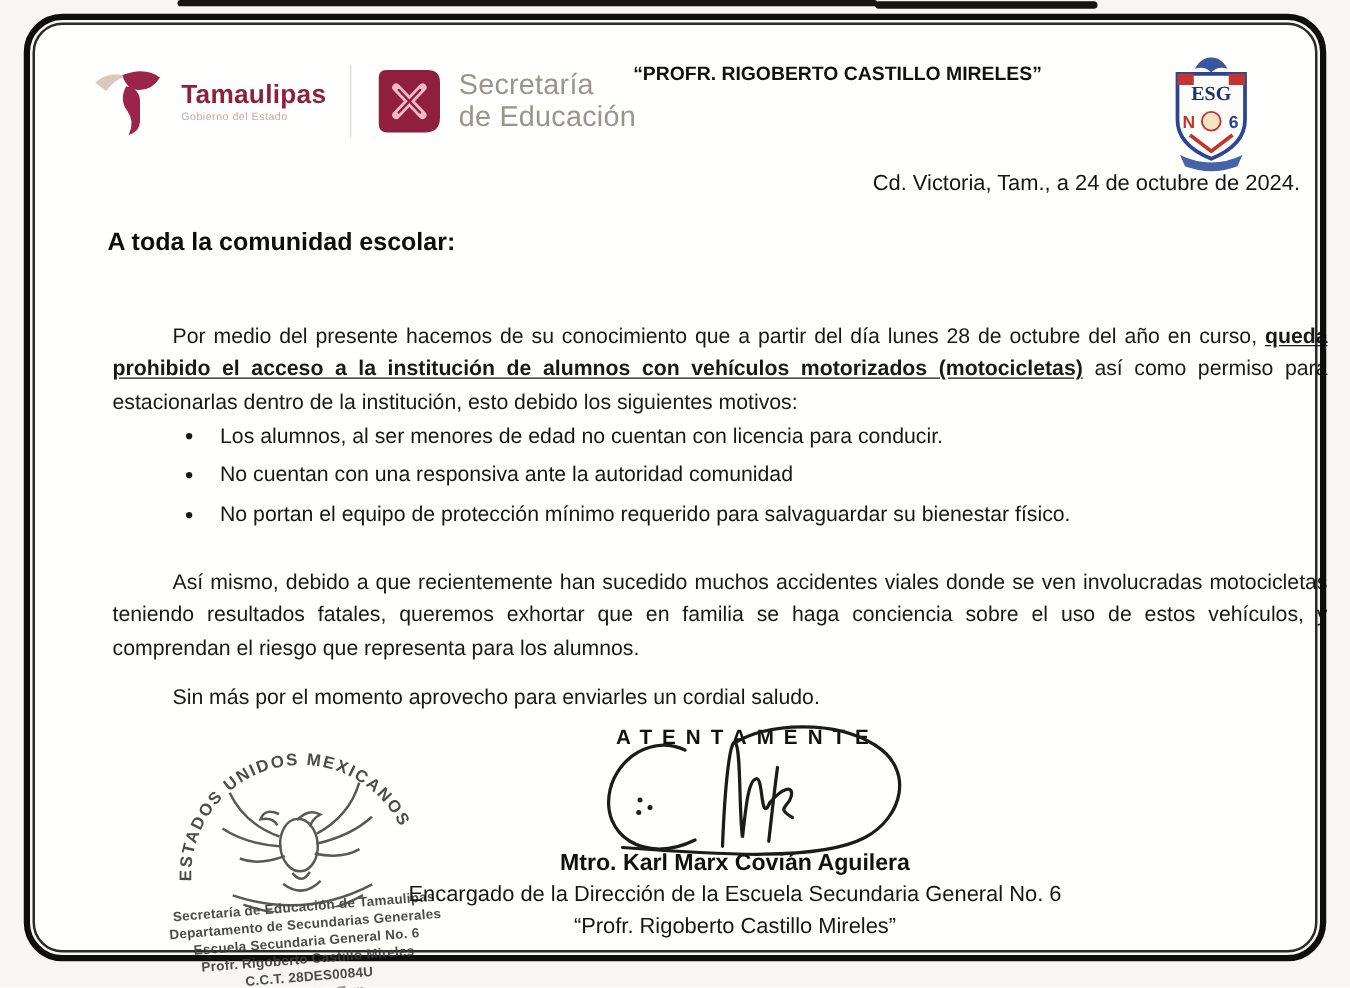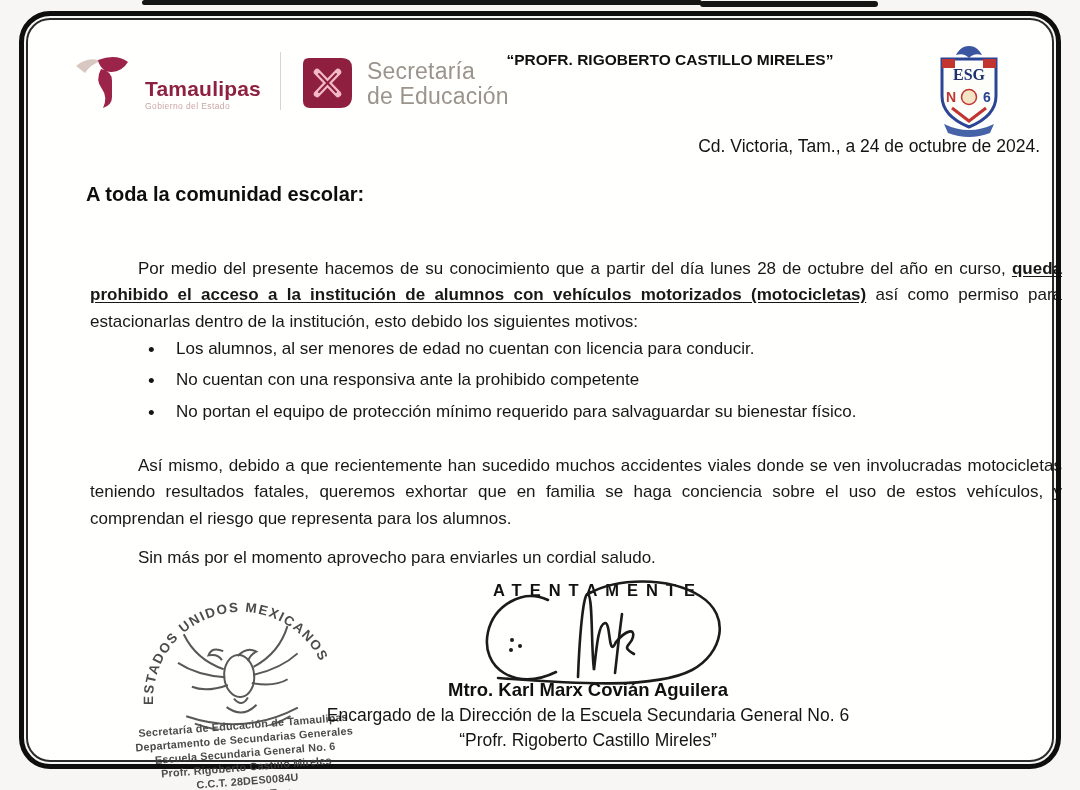--- a/index.html
+++ b/index.html
@@ -16,21 +16,21 @@
     background:#fffffe;border:2px solid #2a2a2a;border-radius:24px;
   }
   .paper::after{
     content:"";position:absolute;inset:-9px;border:5px solid #0e0e0e;border-radius:31px;pointer-events:none;
   }
   .top-streak{position:absolute;background:#151515;border-radius:3px;}
   .streak-a{left:142px;top:0;width:560px;height:5px;}
   .streak-b{left:700px;top:1px;width:178px;height:6px;}
 
   
-  .hdr-left{position:absolute;left:46px;top:32px;display:flex;align-items:flex-end;gap:13px;}
+  .hdr-left{position:absolute;left:46px;top:32px;display:flex;align-items:center;gap:13px;}
   .tam-text{display:flex;flex-direction:column;line-height:1;}
   .tam-title{font-size:21px;font-weight:bold;color:#8e2140;letter-spacing:.2px;}
   .tam-sub{font-size:8.5px;color:#c9a6a6;margin-top:3px;letter-spacing:.4px;}
   .hdr-divider{width:1px;height:58px;background:#d8d4d0;margin:0 6px;}
   .sec-text{font-size:23px;line-height:1.12;color:#9b948c;letter-spacing:.2px;}
   .hdr-center{
     position:absolute;left:432px;top:28px;width:420px;text-align:center;
     font-weight:bold;font-size:15.5px;line-height:1.5;color:#101010;
   }
   .crest{position:absolute;left:903px;top:24px;}
@@ -116,21 +116,21 @@
     </svg>
 
     <div class="date-line">Cd. Victoria, Tam., a 24 de octubre de 2024.</div>
 
     <div class="salutation">A toda la comunidad escolar:</div>
 
     <p class="para p1"><span>Por medio del presente hacemos de su conocimiento que a partir del día lunes 28 de octubre del año en curso, </span><span class="bold-underline">queda prohibido el acceso a la institución de alumnos con vehículos motorizados (motocicletas)</span><span> así como permiso para estacionarlas dentro de la institución, esto debido los siguientes motivos:</span></p>
 
     <ul class="bullets">
       <li>Los alumnos, al ser menores de edad no cuentan con licencia para conducir.</li>
-      <li>No cuentan con una responsiva ante la prohibido competente</li>
+      <li>No cuentan con una responsiva ante la autoridad comunidad</li>
       <li>No portan el equipo de protección mínimo requerido para salvaguardar su bienestar físico.</li>
     </ul>
 
     <p class="para p2">Así mismo, debido a que recientemente han sucedido muchos accidentes viales donde se ven involucradas motocicletas teniendo resultados fatales, queremos exhortar que en familia se haga conciencia sobre el uso de estos vehículos, y comprendan el riesgo que representa para los alumnos.</p>
 
     <p class="closing">Sin más por el momento aprovecho para enviarles un cordial saludo.</p>
 
     <div class="atentamente">ATENTAMENTE</div>
 
     <svg class="sig-svg" width="340" height="122" viewBox="0 0 340 122">

